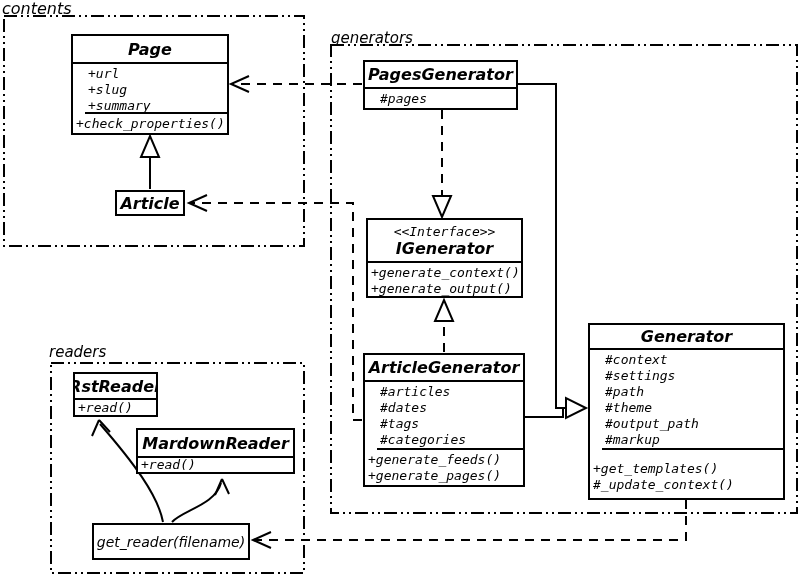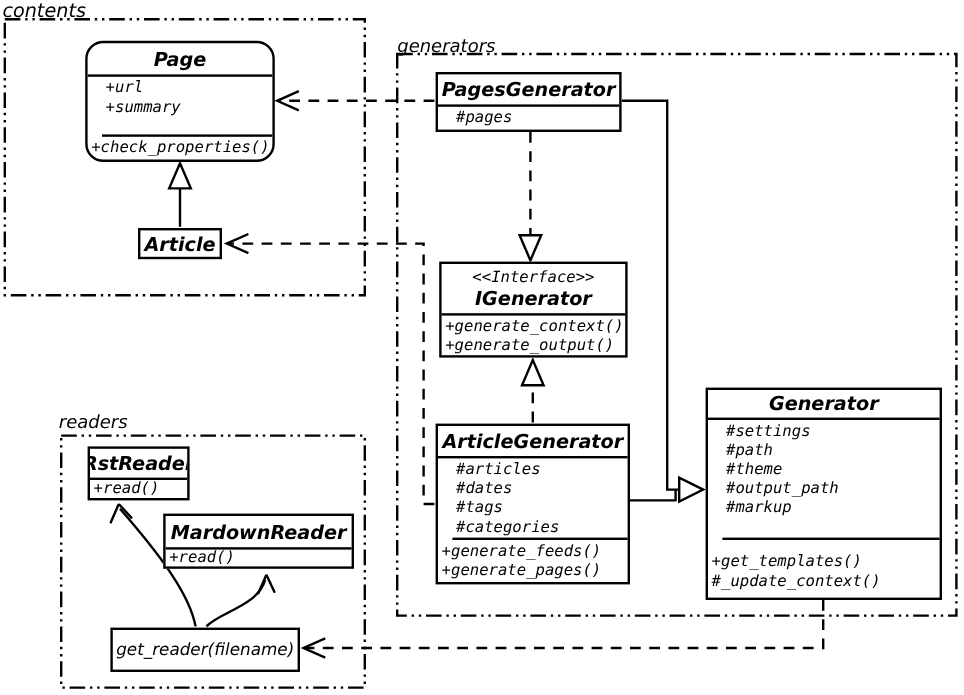--- a/index.html
+++ b/index.html
@@ -67,24 +67,25 @@
     <path d="M99,420 L92,436 M99,420 L110,432" class="open"></path>
 
     <path d="M172,522 C183,510 215,505 221,483" class="s"></path>
     <path d="M222,479 L215,495 M222,479 L229,494" class="open"></path>
   </svg>
 
   <div class="pkg-label" style="left:2px;top:1px;font-size:16px;">contents</div>
   <div class="pkg-label" style="left:331px;top:30px;">generators</div>
   <div class="pkg-label" style="left:49px;top:344px;">readers</div>
 
-  <div class="cls" style="left:71px;top:34px;width:158px;height:101px;border-radius:15px;">
+  <div class="cls" style="left:71px;top:34px;width:158px;height:101px;">
     <div class="ctitle" style="height:28px;">Page</div>
     <div class="sect attrs" style="height:50px;">
       <div class="mem">+url</div>
+      <div class="mem">+slug</div>
       <div class="mem">+summary</div>
     </div>
     <div class="sect meths">
       <div class="mem">+check_properties()</div>
     </div>
   </div>
 
   <div class="cls plain bold" style="left:115px;top:190px;width:70px;height:26px;">
     <span>Article</span>
   </div>
@@ -117,20 +118,21 @@
     </div>
     <div class="sect meths">
       <div class="mem">+generate_feeds()</div>
       <div class="mem">+generate_pages()</div>
     </div>
   </div>
 
   <div class="cls" style="left:588px;top:323px;width:197px;height:177px;">
     <div class="ctitle" style="height:25px;">Generator</div>
     <div class="sect attrs" style="height:100px;">
+      <div class="mem">#context</div>
       <div class="mem">#settings</div>
       <div class="mem">#path</div>
       <div class="mem">#theme</div>
       <div class="mem">#output_path</div>
       <div class="mem">#markup</div>
     </div>
     <div class="sect meths" style="padding-top:11px;">
       <div class="mem">+get_templates()</div>
       <div class="mem">#_update_context()</div>
     </div>

